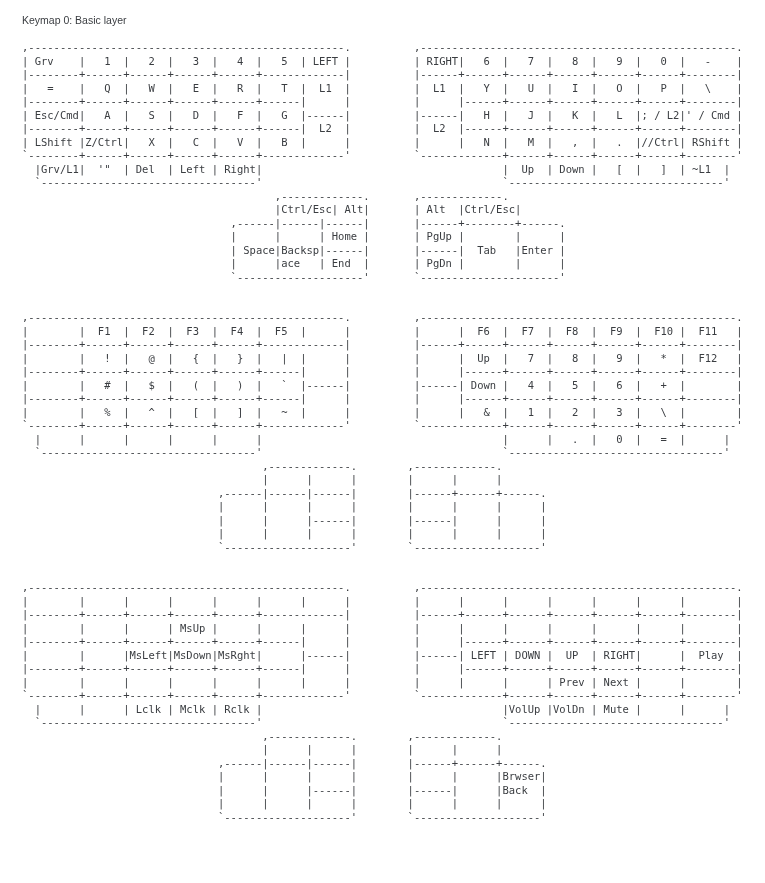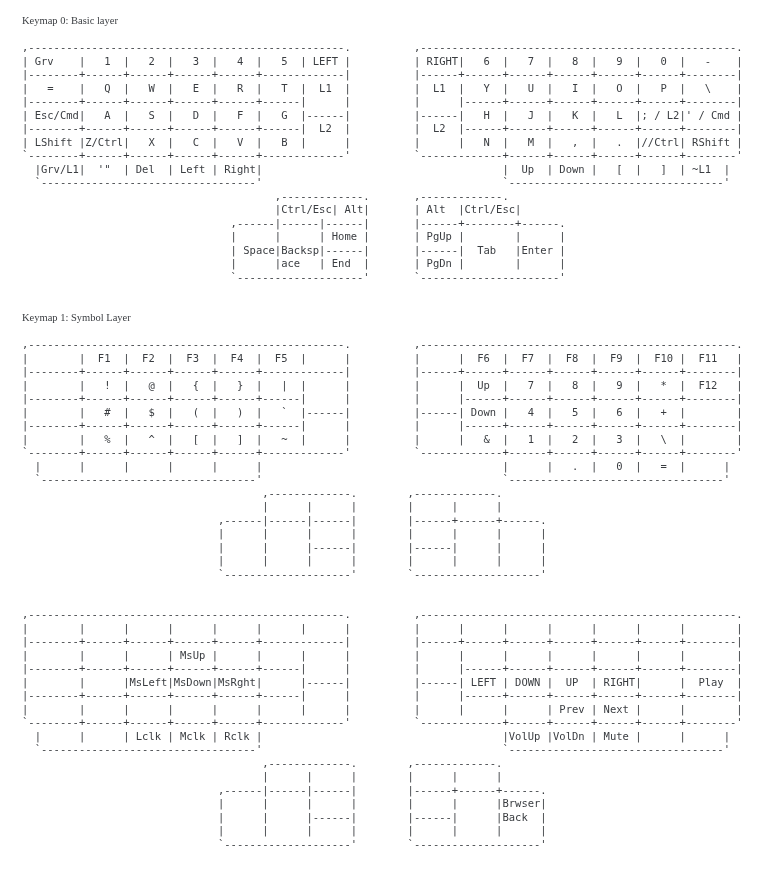--- a/index.html
+++ b/index.html
@@ -16,21 +16,21 @@
     height: 883px;
     box-sizing: border-box;
     padding: 14px 0 0 22px;
     overflow: hidden;
     background: var(--bg-color);
   }
   .keymap-section {
     margin: 0 0 27px 0;
   }
   .km-title {
-    font-family: Liberation Serif, serif;
+    font-family: Liberation Sans, sans-serif;
     font-size: 10.5px;
     line-height: 13.5px;
     color: var(--text-color);
     white-space: pre;
   }
   pre.km-art {
     margin: 13.5px 0 0 0;
     padding: 0;
     font-family: "DejaVu Sans Mono", "Liberation Mono", monospace;
     font-size: 10.5px;
@@ -60,21 +60,20 @@
                                         ,-------------.       ,-------------.
                                         |Ctrl/Esc| Alt|       | Alt  |Ctrl/Esc|
                                  ,------|------|------|       |------+--------+------.
                                  |      |      | Home |       | PgUp |        |      |
                                  | Space|Backsp|------|       |------|  Tab   |Enter |
                                  |      |ace   | End  |       | PgDn |        |      |
                                  `--------------------'       `----------------------'</pre>
   </div>
 
   <div class="keymap-section">
-    <div class="km-title">Keymap 1: Symbol Layer</div>
     <pre class="km-art">,--------------------------------------------------.          ,--------------------------------------------------.
 |        |  F1  |  F2  |  F3  |  F4  |  F5  |      |          |      |  F6  |  F7  |  F8  |  F9  |  F10 |  F11   |
 |--------+------+------+------+------+-------------|          |------+------+------+------+------+------+--------|
 |        |   !  |   @  |   {  |   }  |   |  |      |          |      |  Up  |   7  |   8  |   9  |   *  |  F12   |
 |--------+------+------+------+------+------|      |          |      |------+------+------+------+------+--------|
 |        |   #  |   $  |   (  |   )  |   `  |------|          |------| Down |   4  |   5  |   6  |   +  |        |
 |--------+------+------+------+------+------|      |          |      |------+------+------+------+------+--------|
 |        |   %  |   ^  |   [  |   ]  |   ~  |      |          |      |   &amp;  |   1  |   2  |   3  |   \  |        |
 `--------+------+------+------+------+-------------'          `-------------+------+------+------+------+--------'
   |      |      |      |      |      |                                      |      |   .  |   0  |   =  |      |

